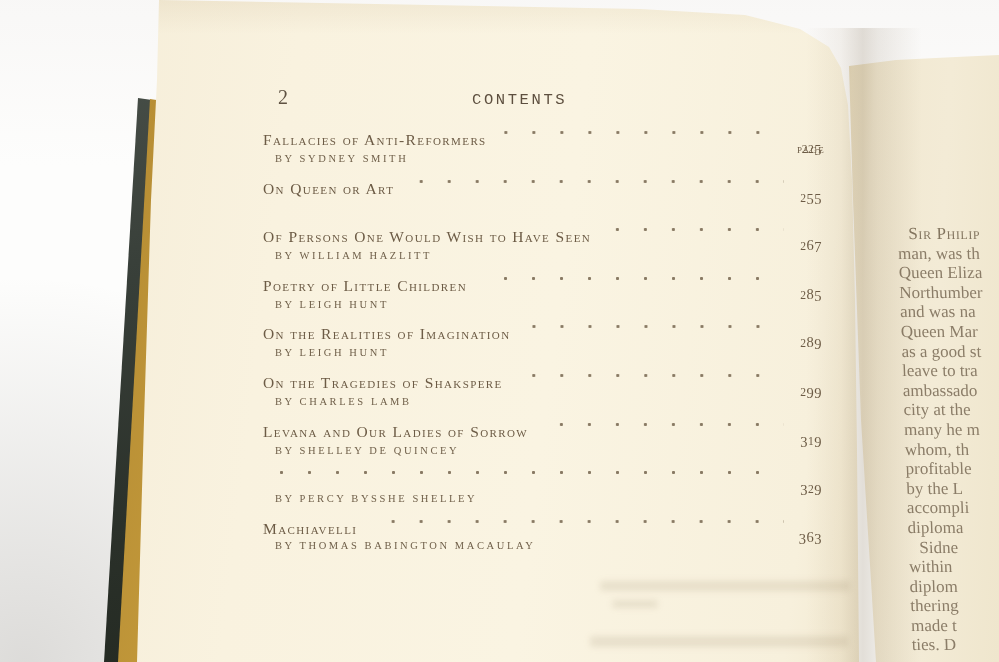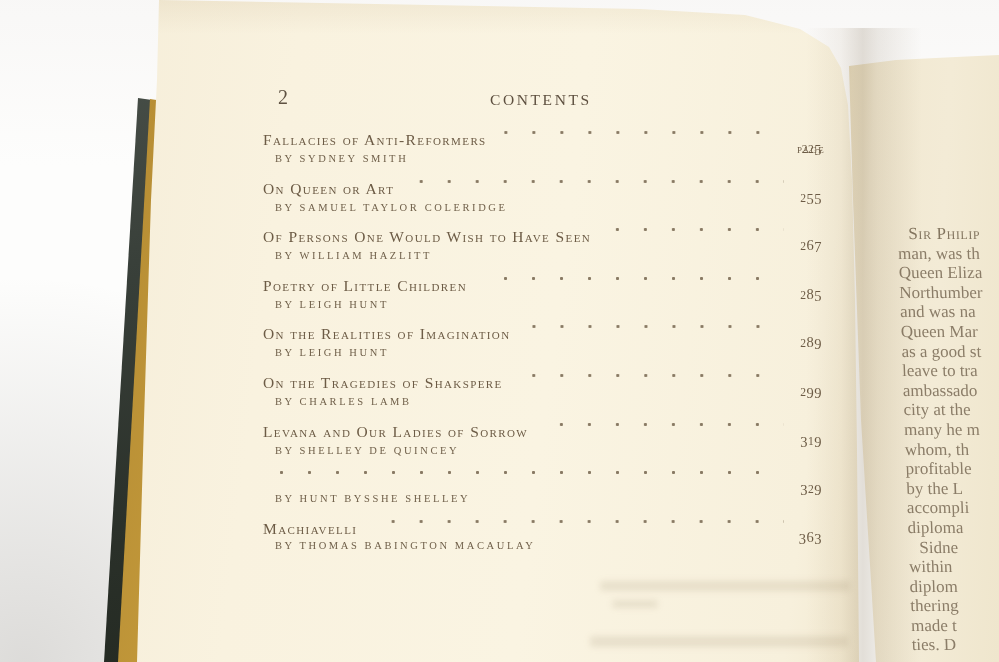--- a/index.html
+++ b/index.html
@@ -39,21 +39,21 @@
   .rline{height:19.6px;}
   .rline.indent{padding-left:11px;}
   .rline.sc{font-variant:small-caps;letter-spacing:.6px;color:#83755f;}
 
   
   .gutter{position:absolute;left:806px;top:28px;width:116px;height:634px;pointer-events:none;
     background:linear-gradient(90deg,rgba(130,100,55,0) 0%,rgba(130,100,55,.07) 30%,rgba(95,72,38,.17) 49%,rgba(95,72,38,.10) 62%,rgba(130,100,55,0) 100%);}
 
   
   .folio{position:absolute;left:278px;top:86px;font-size:20px;color:#5f5242;}
-  .heading{position:absolute;left:490px;top:91px;font-size:15.5px;letter-spacing:2.6px;color:#5d4f3f;}
+  .heading{position:absolute;left:472px;top:91px;font-size:15.5px;letter-spacing:2.6px;color:#5d4f3f;font-family:Liberation Mono, monospace;}
 
   .toc{position:absolute;left:263px;top:130px;width:559px;color:#6c5b45;}
   .page-label{position:absolute;top:15px;right:-3px;font-size:9px;letter-spacing:1.3px;color:#6c5b45;}
   .entry{height:48.6px;}
   .row{display:flex;align-items:flex-start;line-height:20px;font-size:15.5px;}
   .title{font-variant:small-caps;letter-spacing:1.4px;white-space:nowrap;}
   .dots{flex:1;height:5px;margin:0 8px 0 16px;opacity:.85;
     background-image:radial-gradient(circle at 1.5px 2.5px,#75654e 1.25px,rgba(117,101,78,0) 2px);
     background-size:28px 5px;background-repeat:repeat-x;background-position:100% 100%;}
   .num{display:inline-block;transform:translateY(8px);font-size:14.5px;min-width:30px;text-align:right;letter-spacing:.5px;}
@@ -147,21 +147,20 @@
           </div>
           <div class="byline">BY SYDNEY SMITH</div>
         </div>
 
         <div class="entry">
           <div class="row">
             <span class="title">On Queen or Art</span>
             <span class="dots"></span>
             <span class="num os-num"><span class="dg x">2</span><span class="dg d">5</span><span class="dg d">5</span></span>
           </div>
-          <div class="byline">BY SAMUEL TAYLOR COLERIDGE</div>
         </div>
 
         <div class="entry">
           <div class="row">
             <span class="title">Of Persons One Would Wish to Have Seen</span>
             <span class="dots"></span>
             <span class="num os-num"><span class="dg x">2</span><span class="dg a">6</span><span class="dg d">7</span></span>
           </div>
           <div class="byline">BY WILLIAM HAZLITT</div>
         </div>
@@ -200,21 +199,21 @@
             <span class="num os-num"><span class="dg d">3</span><span class="dg x">1</span><span class="dg d">9</span></span>
           </div>
           <div class="byline">BY SHELLEY DE QUINCEY</div>
         </div>
 
         <div class="entry">
           <div class="row">
             <span class="dots"></span>
             <span class="num os-num"><span class="dg d">3</span><span class="dg x">2</span><span class="dg d">9</span></span>
           </div>
-          <div class="byline">BY HUNT BYSSHE SHELLEY</div>
+          <div class="byline">BY PERCY BYSSHE SHELLEY</div>
         </div>
 
         <div class="entry">
           <div class="row">
             <span class="title">Machiavelli</span>
             <span class="dots"></span>
             <span class="num os-num"><span class="dg d">3</span><span class="dg a">6</span><span class="dg d">3</span></span>
           </div>
           <div class="byline">BY THOMAS BABINGTON MACAULAY</div>
         </div>

